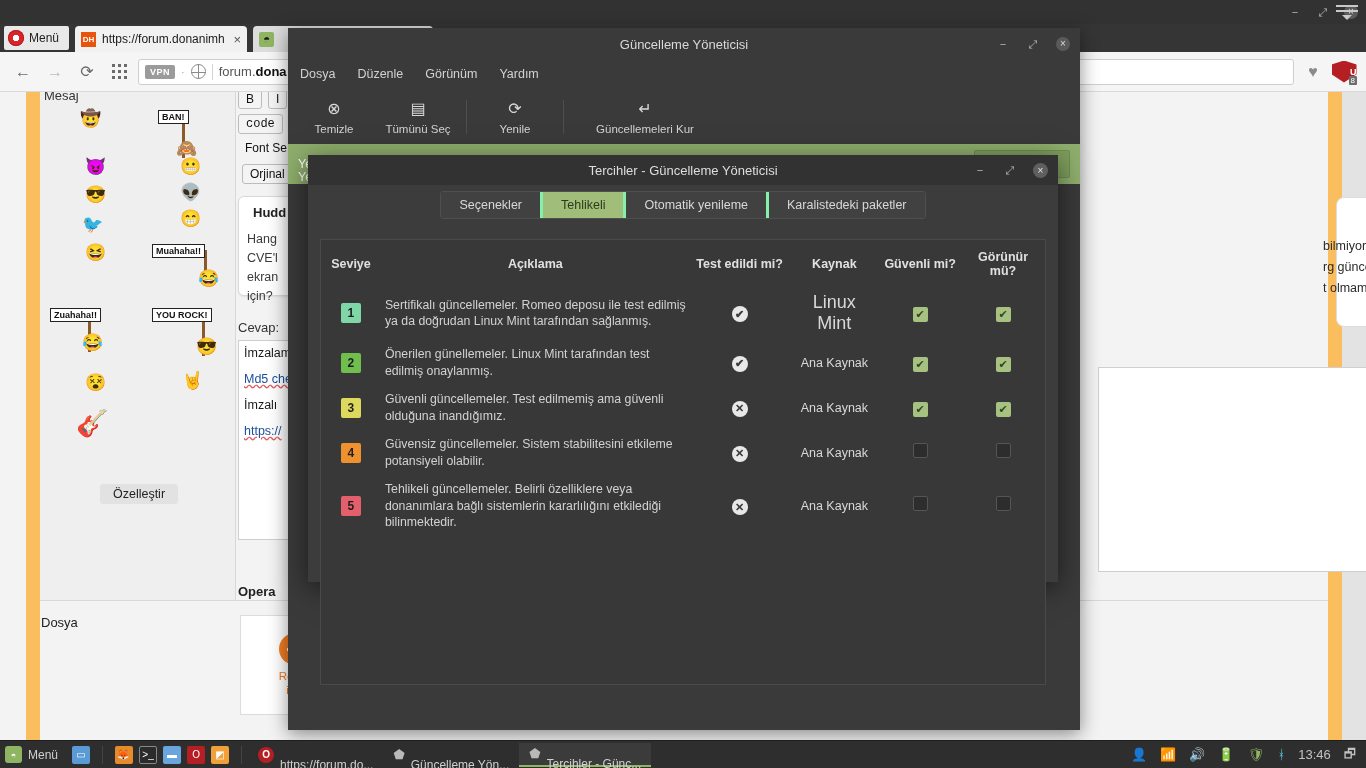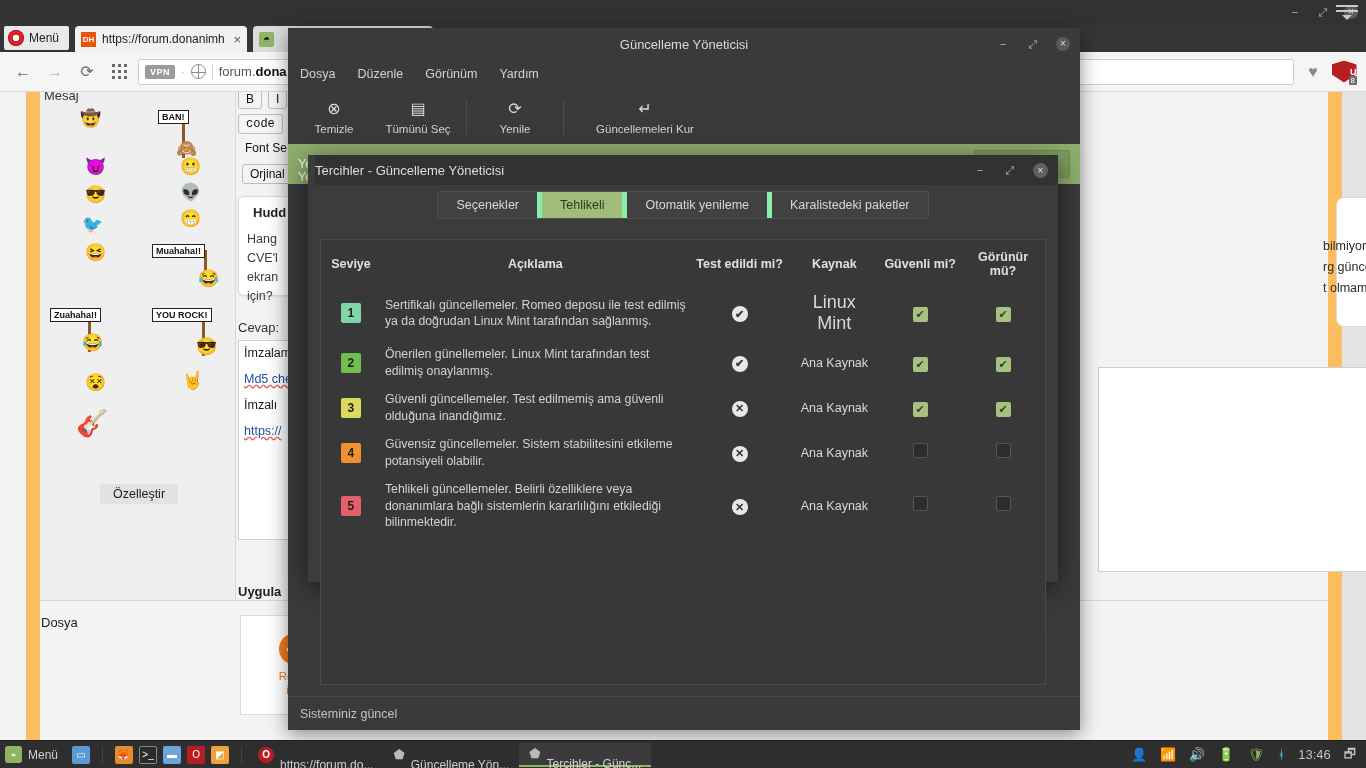--- a/index.html
+++ b/index.html
@@ -147,29 +147,29 @@
   .notif-ok { position:absolute; right:10px; top:6px; width:96px; height:28px; background:#7f9e5d;
      border:1px solid #6f8f4e; color:#fff; font-size:12.5px; display:flex; align-items:center; justify-content:center;
      border-radius:2px; cursor:pointer;}
   .um-status { position:absolute; left:0; bottom:0; width:792px; height:34px; background:#3a3a3a;
      display:flex; align-items:center; padding-left:12px; font-size:12.5px; color:#b9c3cd;
      border-top:1px solid #464646; }
 
   
   #prefs { position:absolute; left:308px; top:155px; width:750px; height:427px;
      background:#3c3c3c; box-shadow:0 6px 26px rgba(0,0,0,.55); color:#dcdcdc; }
-  .pf-title { height:30px; display:flex; align-items:center; 
-     font-size:13px; color:#dedede; position:relative; background:#323232;margin-left:7px;}
+  .pf-title { height:30px; display:flex; align-items:center; justify-content:center;
+     font-size:13px; color:#dedede; position:relative; background:#323232;}
   .pf-winbtns { position:absolute; right:10px; top:0; height:30px; display:flex; align-items:center; gap:16px; }
   .pf-close { width:15px; height:15px; border-radius:50%; background:#5f5f5f; color:#e6e6e6;
      font-size:10px; display:flex; align-items:center; justify-content:center; cursor:pointer; }
   .tabs { height:40px; display:flex; align-items:center; justify-content:center; background:#3c3c3c; }
   .tabstrip { display:flex; border:1px solid #4f4f4f; border-radius:3px; overflow:hidden; }
   .ptab { padding:6px 18px; font-size:12.5px; color:#d8d8d8; background:#414141;
-     border-right:5px solid #86efac; cursor:pointer; }
+     border-right:3px solid #86efac; cursor:pointer; }
   .ptab:last-child { border-right:none; }
   .ptab.active { background:#a1bd7a; color:#2c3a1d; }
   .table-wrap { position:absolute; left:12px; top:84px; width:726px; height:446px;
      background:#383838; border:1px solid #4a4a4a; }
   table.levels { width:100%; border-collapse:collapse; }
   table.levels th { font-size:12.5px; color:#e0e0e0; font-weight:bold; padding:10px 4px 8px; }
   table.levels td { padding:6px 4px; vertical-align:middle; }
   .lvl-badge { width:20px; height:20px; border-radius:2px; display:flex; align-items:center;
      justify-content:center; font-size:12px; font-weight:bold; color:#1d1d1d; margin:0 auto; }
   .desc { font-size:12.3px; color:#d2d2d2; line-height:16.5px; }
@@ -334,21 +334,21 @@
       </div>
 
       <div class="cevap-lbl" style="left:0px; top:228px;">Cevap:</div>
       <div class="replybox" style="left:0px; top:248px; width:80px; height:200px;">
         <div class="rb-line">İmzalam</div>
         <div class="rb-line rb-link">Md5 che</div>
         <div class="rb-line">İmzalı</div>
         <div class="rb-line rb-link">https://</div>
       </div>
 
-      <div class="taslak" style="left:0px; top:492px;">Uygula</div>
+      <div class="taslak" style="left:0px; top:492px;">Opera</div>
 
       <div class="whitebox2"></div>
 
       <div class="rightpanel">
         <div class="rp-text">
           <div>bilmiyorum, %99 hala yapmıyor,</div>
           <div>rg güncellemeleri. Mesela ben</div>
           <div>t olmam gerekiyor öğrenmem</div>
         </div>
       </div>
@@ -404,23 +404,20 @@
       <span>Güncellemeleri Kur</span>
     </div>
   </div>
 
   <div class="notif">
     <span class="notif-text">Yerel bir yansıya geçiş yapmak istiyor musunuz?</span>
     <span class="notif-sub">Ye</span>
     <span class="notif-ok">TAMAM</span>
   </div>
 
-  <div class="um-status">
-    <span>Sisteminiz güncel</span>
-  </div>
 </div>
 
 <div id="prefs">
   <div class="pf-title">
     <span>Tercihler - Güncelleme Yöneticisi</span>
     <div class="pf-winbtns">
       <span class="win-btn">−</span>
       <span class="win-btn">⤢</span>
       <span class="pf-close">×</span>
     </div>

